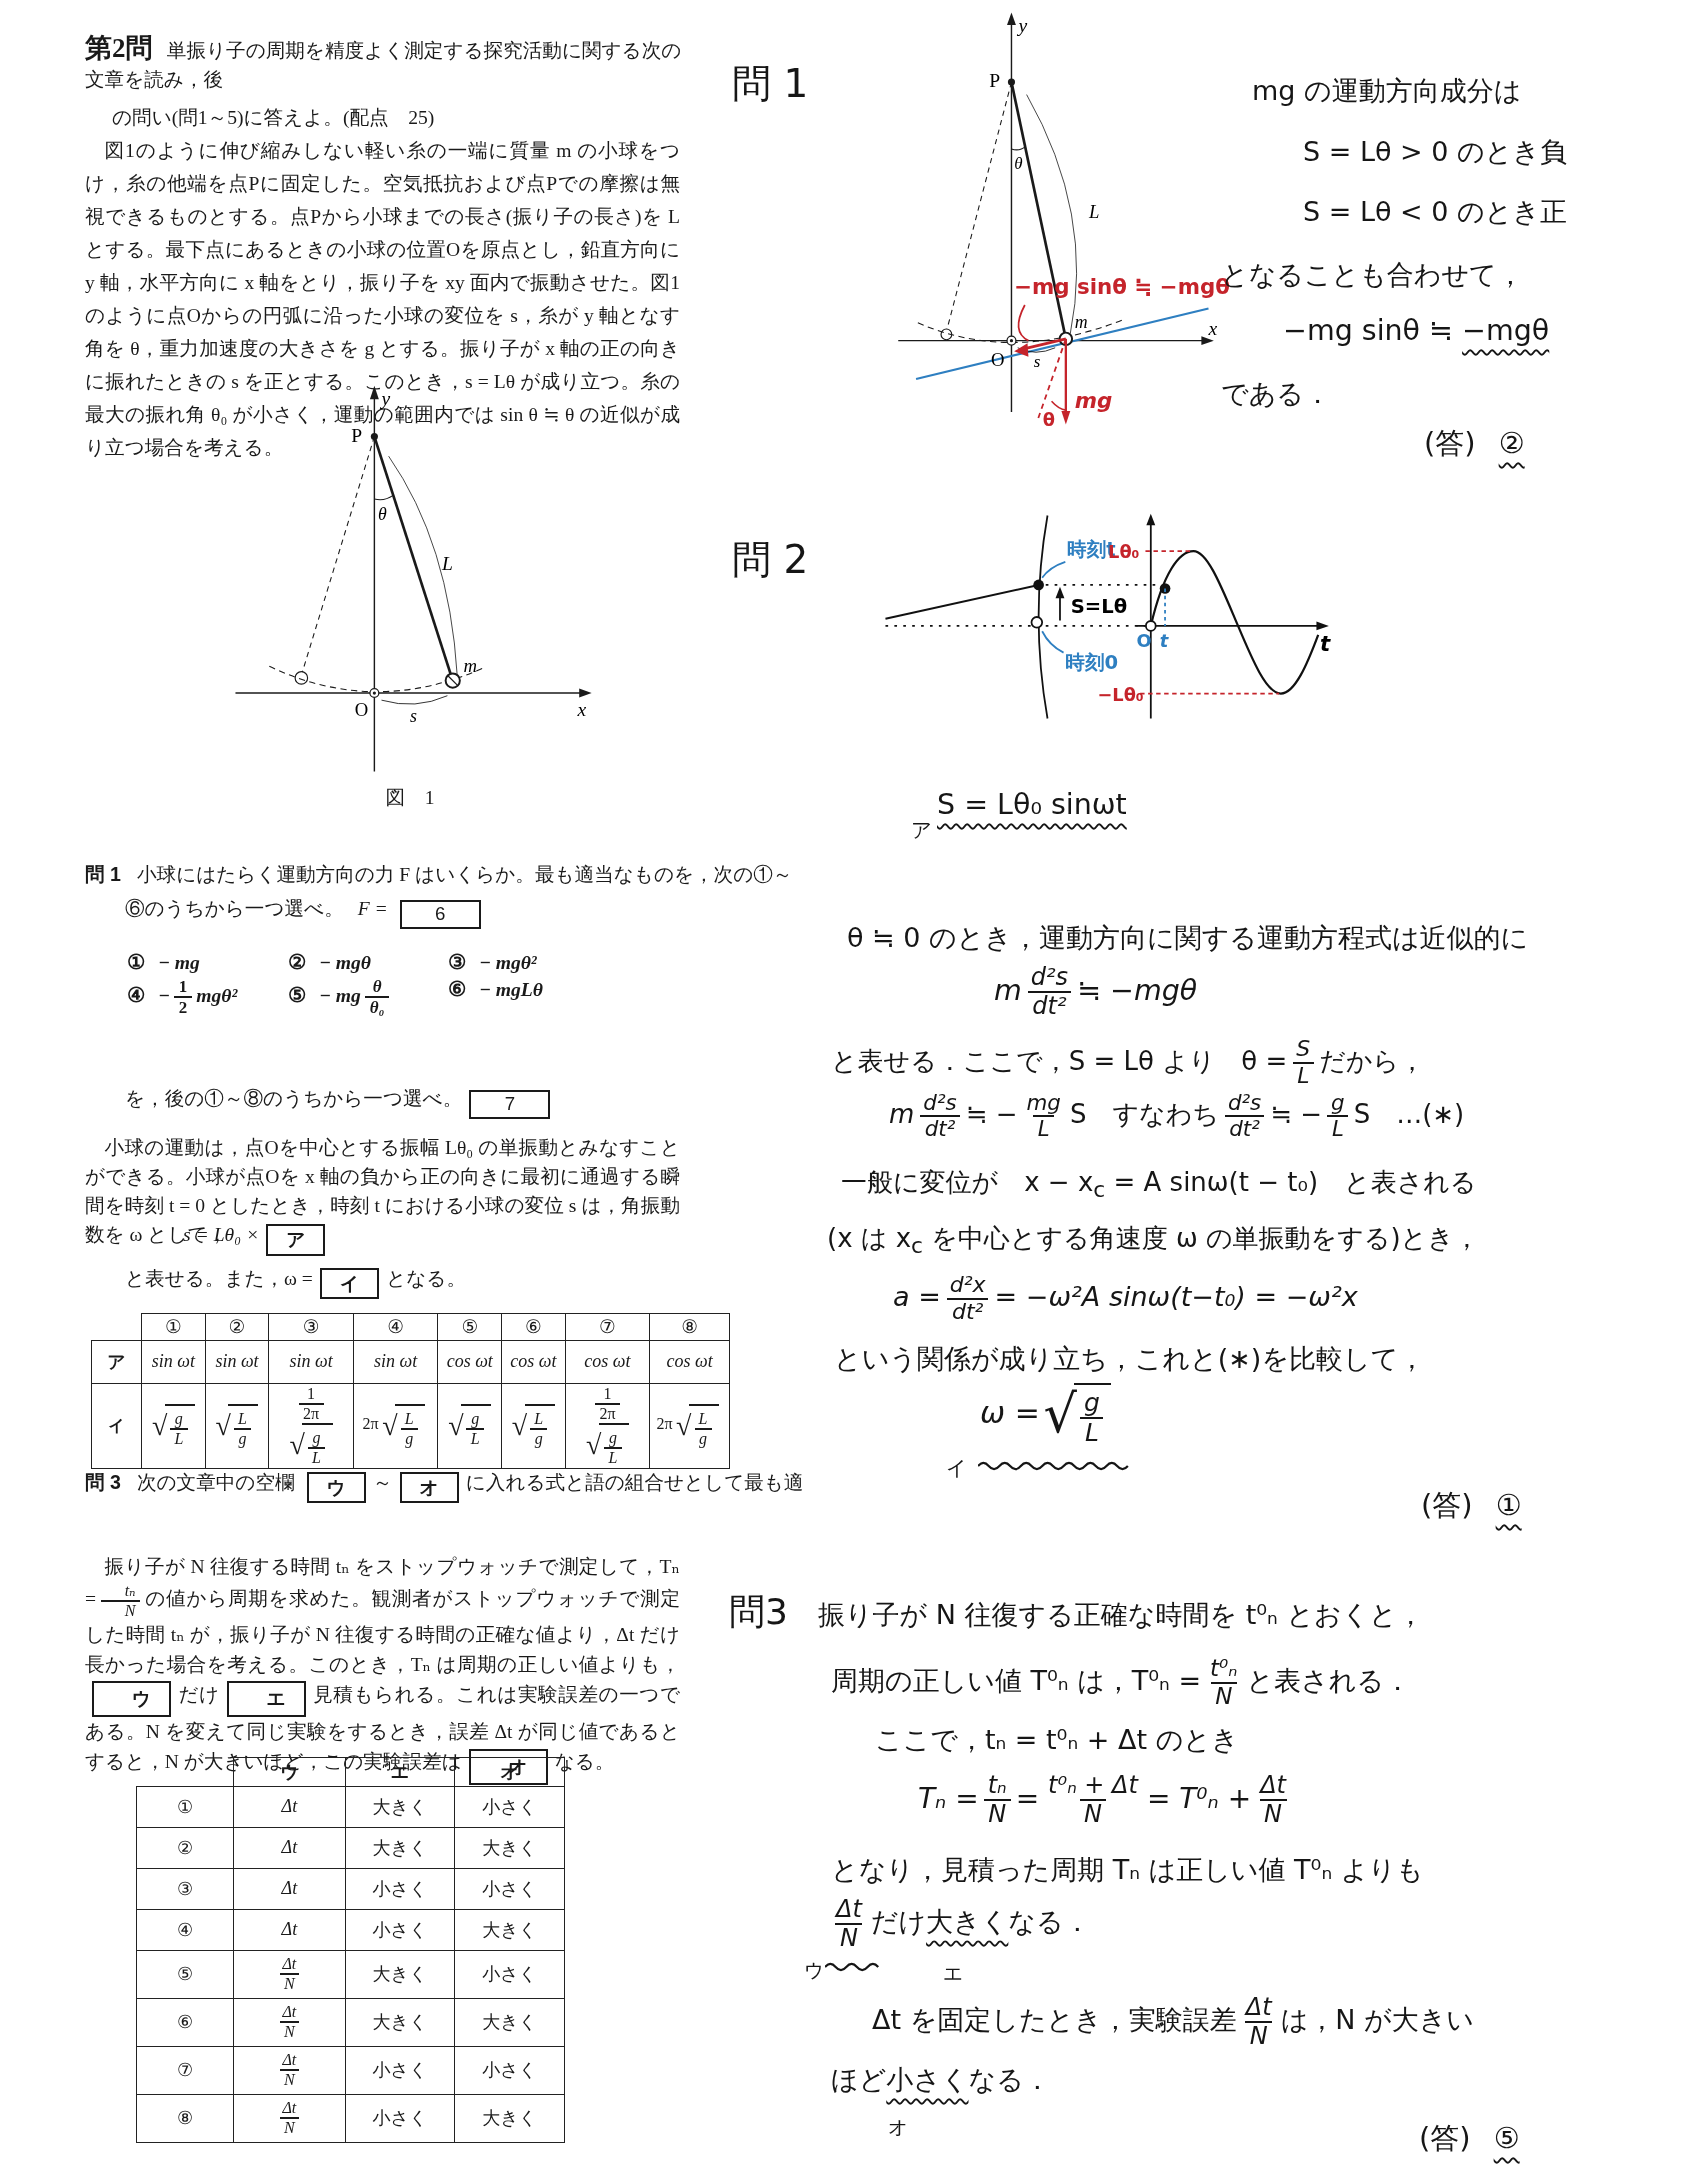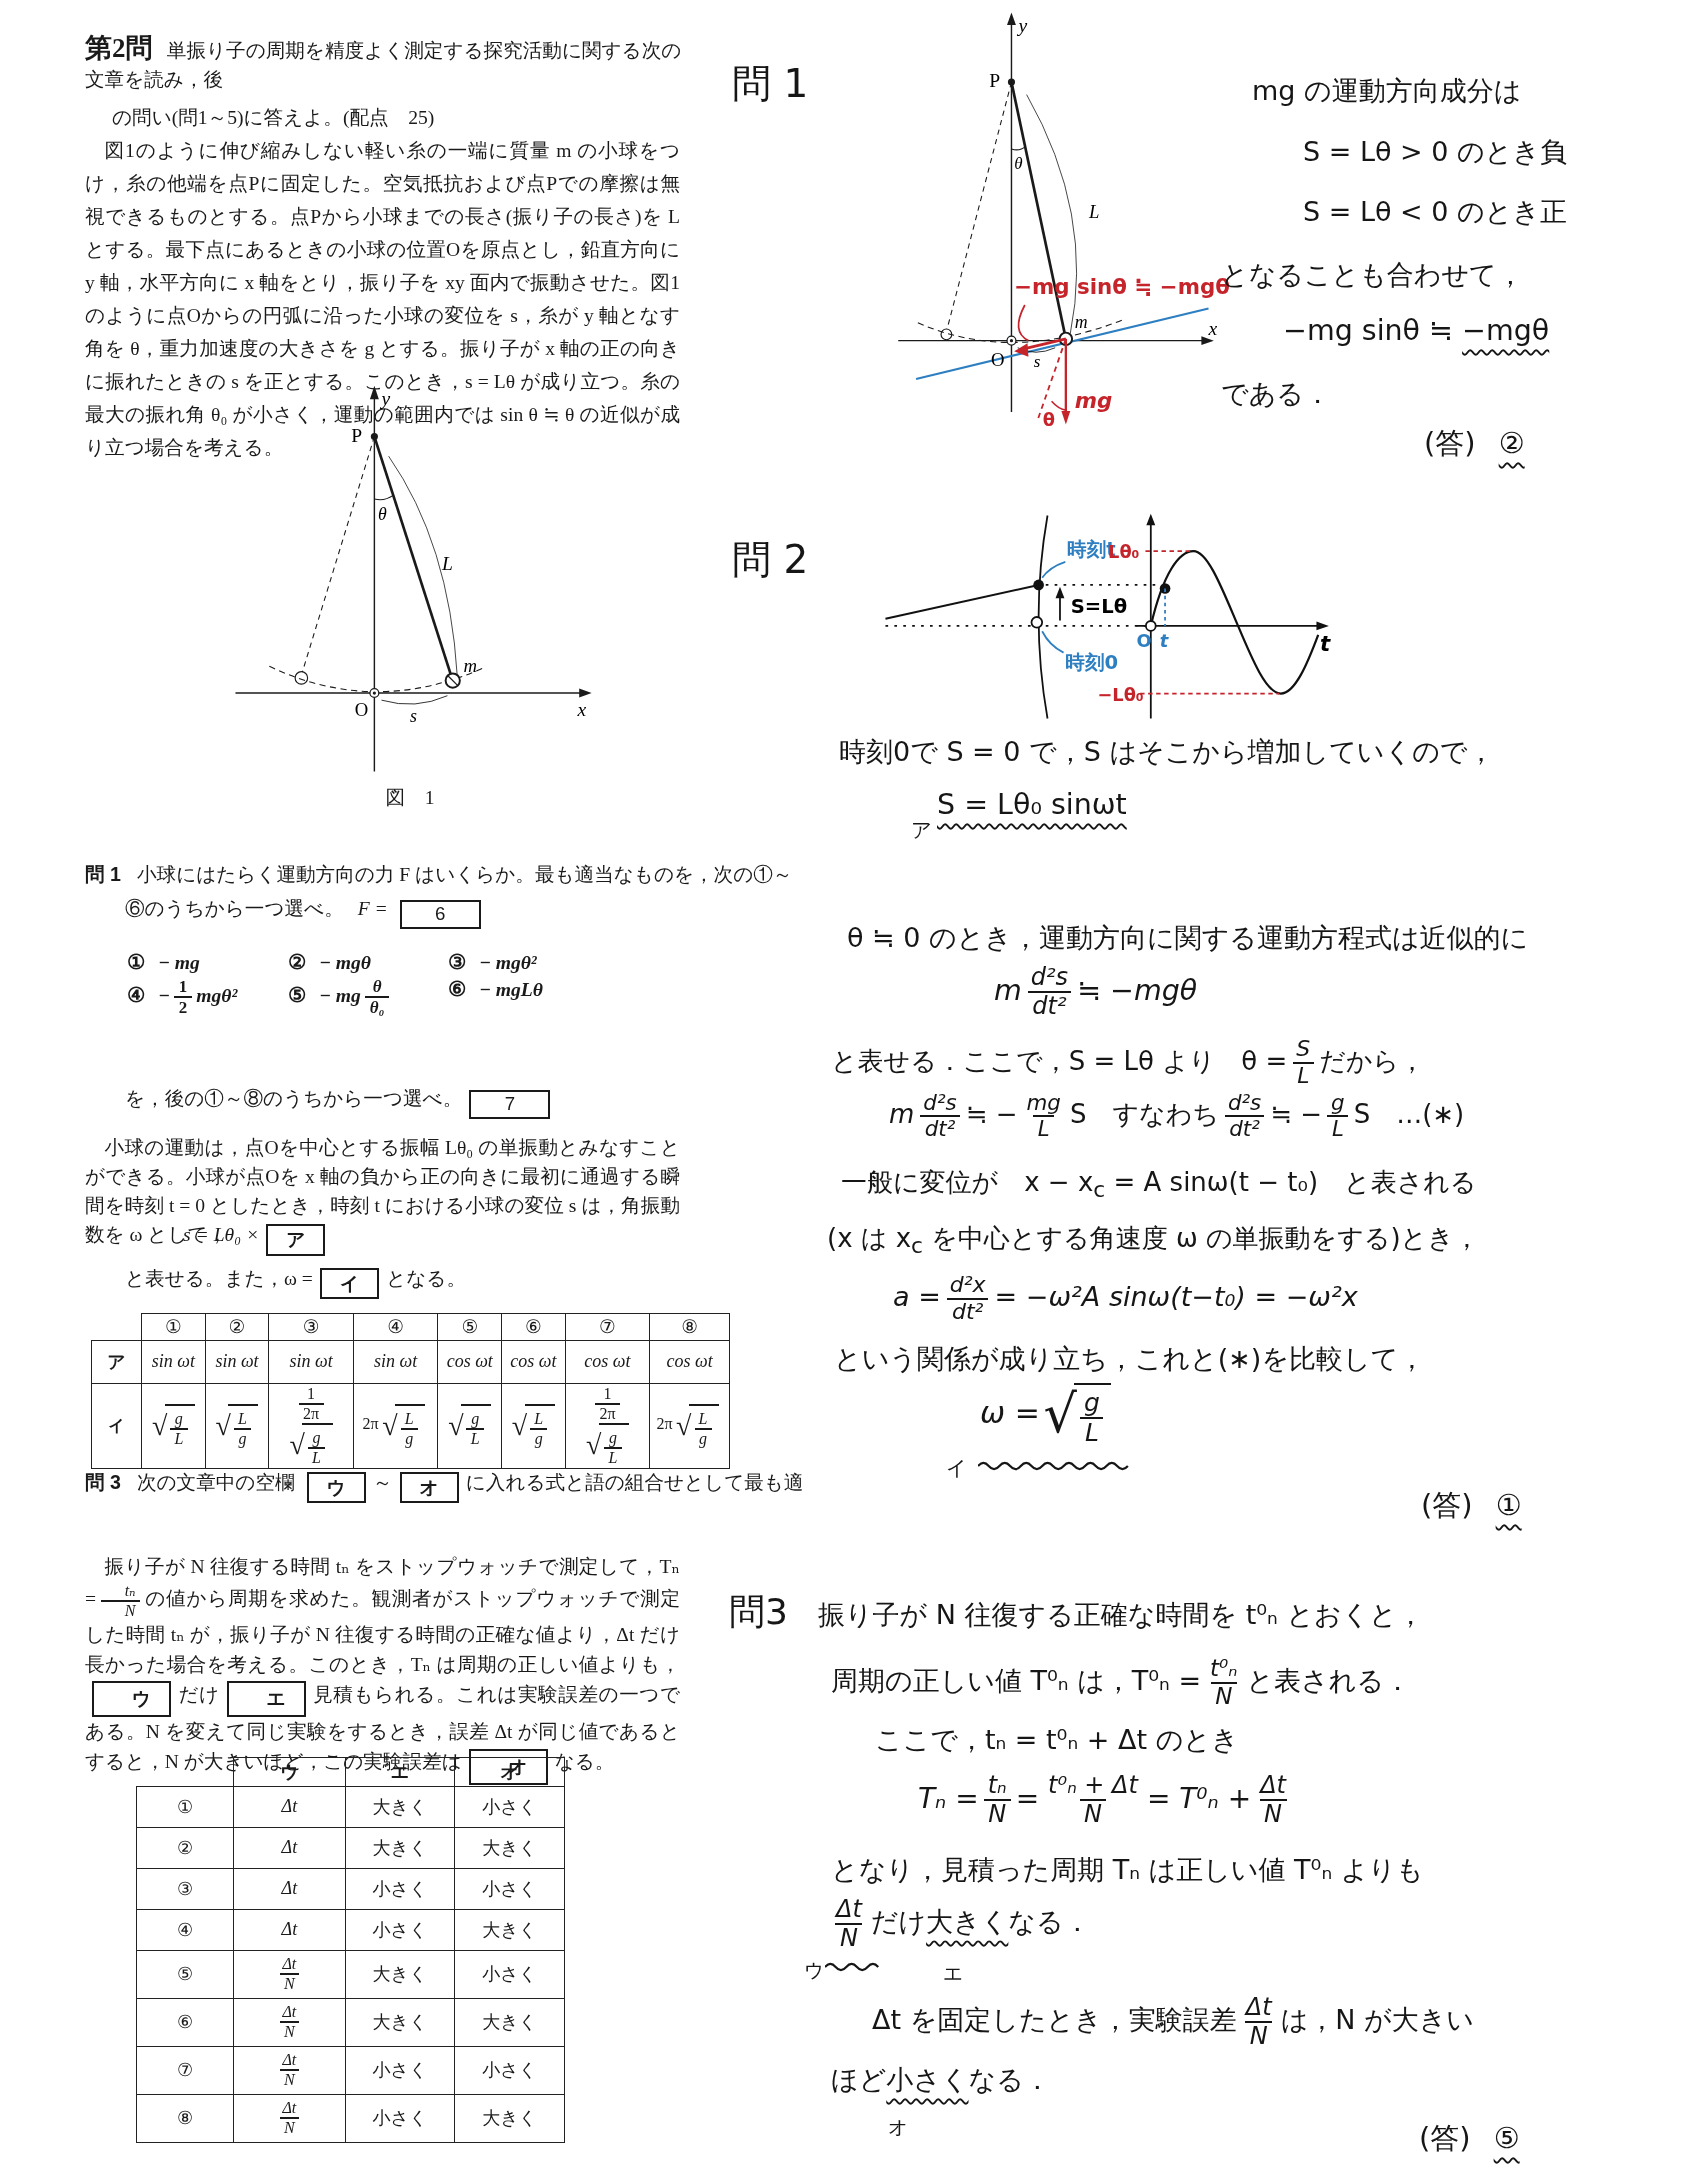--- a/index.html
+++ b/index.html
@@ -378,21 +378,20 @@
     <circle cx="328" cy="88" r="6" fill="#111"></circle>
     <line x1="328" y1="88" x2="328" y2="130" stroke="#2e7fc1" stroke-width="2" stroke-dasharray="4 4"></line>
     <text x="296" y="154" font-size="20" class="h" fill="#2e7fc1">O</text>
     <text x="322" y="154" font-size="20" class="h" font-style="italic" fill="#2e7fc1">t</text>
     <text x="264" y="54" font-size="20" class="h" fill="#c5242b">Lθ₀</text>
     <line x1="306" y1="46" x2="358" y2="46" stroke="#c5242b" stroke-width="2" stroke-dasharray="5 4"></line>
     <text x="252" y="214" font-size="20" class="h" fill="#c5242b">−Lθ₀</text>
     <line x1="300" y1="206" x2="456" y2="206" stroke="#c5242b" stroke-width="2" stroke-dasharray="5 4"></line>
   </svg>
 
-  <div class="abs hw hw30 hline" style="left:839px;top:734px;">時刻0で S = 0 で，S はそこから増加していくので，</div>
   <div class="abs hw small-kana" style="left:911px;top:816px;">ア</div>
   <div class="abs hw hw32 hline" style="left:937px;top:788px;">
     <span class="wv">S = Lθ₀ sinωt</span>
   </div>
   <div class="abs hw hw30 hline" style="left:847px;top:920px;">θ ≒ 0 のとき，運動方向に関する運動方程式は近似的に</div>
   <div class="abs hw hw32 hline" style="left:994px;top:964px;">
     <span class="it">m</span><span class="frac" style="font-size:24px;">
         <span class="fn it">d²s</span>
         <span class="fd it">dt²</span>
       </span><span class="it">≒ −mgθ</span>

